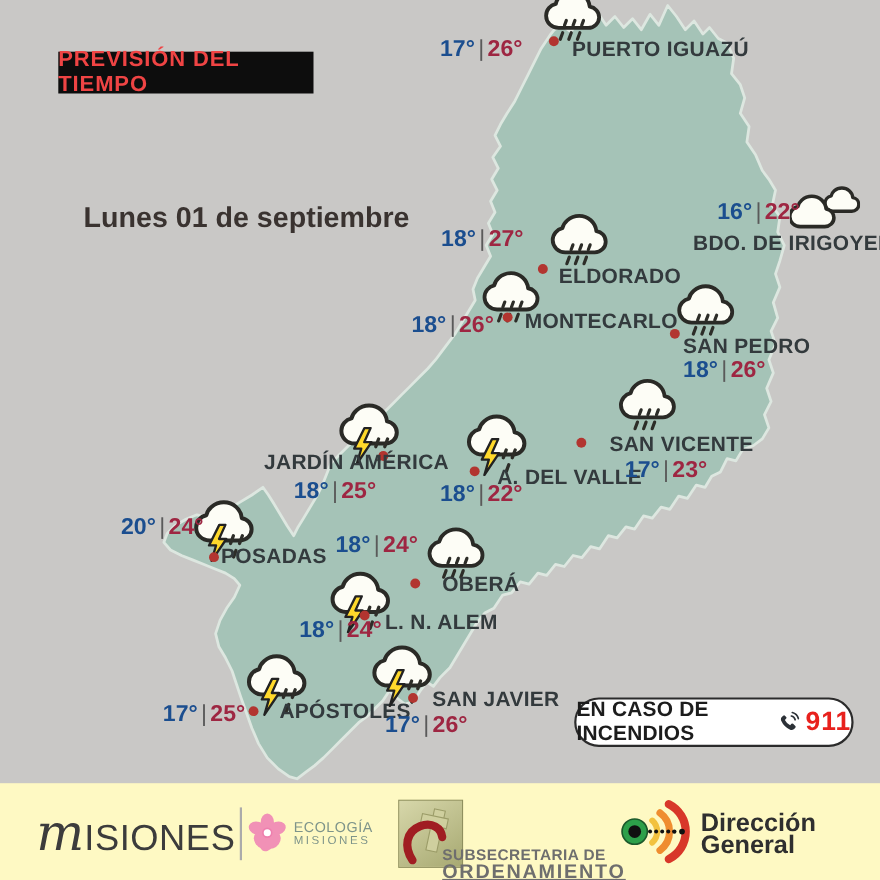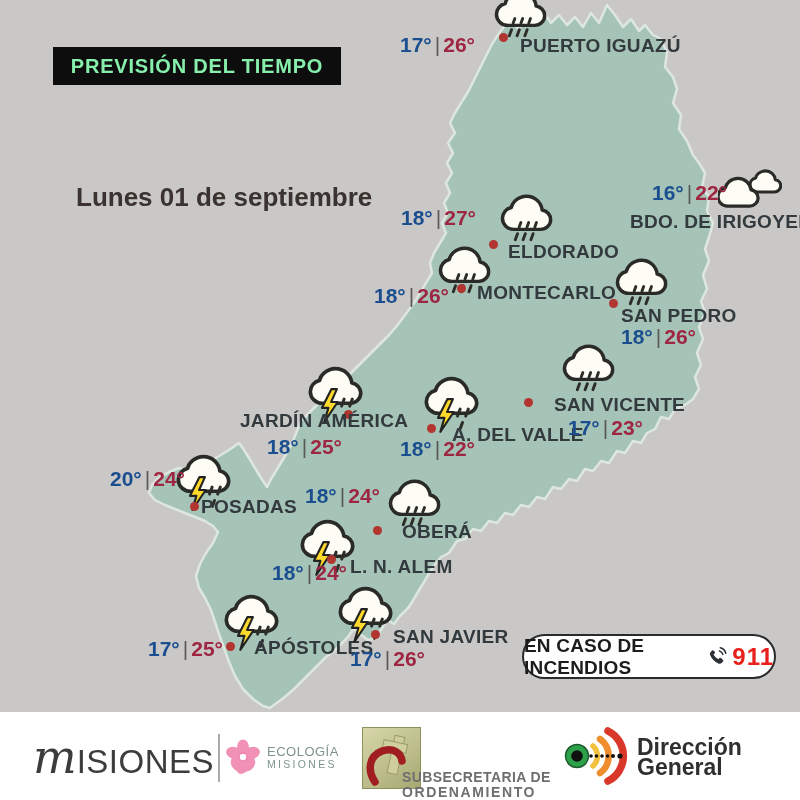--- a/index.html
+++ b/index.html
@@ -4,22 +4,22 @@
 <style>
   html,body{margin:0;padding:0;}
   .canvas{position:relative;width:800px;height:800px;overflow:hidden;
           background:#c9c8c6;font-family:"Liberation Sans",sans-serif;}
 
   
   #map-svg{position:absolute;left:0;top:0;width:800px;height:800px;}
   .province{fill:#a5c3b7;stroke:#dde7e0;stroke-width:2.5;stroke-linejoin:round;}
 
   
-  .title-badge{position:absolute;left:53px;top:47px;width:288px;height:38px;
-    background:#0d0d0d;color:#86efac;display:flex;align-items:center;justify-content:center;
+  .title-badge{position:absolute;left:53px;top:47px;width:232px;height:38px;
+    background:#0d0d0d;color:#ef4444;display:flex;align-items:center;justify-content:center;
     font-weight:bold;font-size:20px;letter-spacing:.8px;}
   .date-line{position:absolute;left:76px;top:182px;font-size:26px;font-weight:bold;color:#3a3330;}
 
   
   .city-label{position:absolute;font-size:19px;font-weight:bold;color:#333a3d;
     letter-spacing:.3px;white-space:nowrap;}
   .temps{position:absolute;font-size:21px;font-weight:bold;white-space:nowrap;}
   .tmin{color:#1b4e8f;} .tsep{color:#5a5a5a;padding:0 3px;font-weight:normal;} .tmax{color:#9e2642;}
   .dot{position:absolute;width:9px;height:9px;border-radius:50%;background:#b23530;}
   .wicon{position:absolute;}
@@ -28,33 +28,33 @@
   .bolt{fill:#ffd92b;stroke:#222;stroke-width:1.8;stroke-linejoin:round;}
 
   
   .fire-badge{position:absolute;left:522px;top:634px;width:254px;height:45px;background:#fff;
     border:2.5px solid #2b2b2b;border-radius:26px;display:flex;align-items:center;
     justify-content:center;gap:5px;box-sizing:border-box;}
   .fire-label{font-size:19px;font-weight:bold;color:#1c1c1c;letter-spacing:.2px;}
   .fire-number{font-size:24px;font-weight:bold;color:#e8211d;letter-spacing:1px;}
 
   
-  .footer{position:absolute;left:0;top:712px;width:800px;height:88px;background:#ffffff;}
+  .footer{position:absolute;left:0;top:712px;width:800px;height:88px;background:#fef9c3;}
   .wordmark{position:absolute;left:33px;top:18px;color:#3c3c3c;white-space:nowrap;}
   .wordmark .script-m{font-family:"DejaVu Serif",serif;font-style:italic;font-size:46px;}
   .wordmark .rest{font-size:33px;letter-spacing:.5px;}
   .v-div{position:absolute;left:218px;top:22px;width:1.5px;height:48px;background:#ababab;}
   .eco-text{position:absolute;left:267px;top:33px;color:#7e948a;line-height:13px;}
   .eco-text .l1{font-size:13px;letter-spacing:.5px;}
   .eco-text .l2{font-size:10.5px;letter-spacing:2.3px;}
   .sub-logo{position:absolute;left:362px;top:15px;width:57px;height:60px;
     background:linear-gradient(145deg,#d7d7aa,#a7a972);border:1px solid #8f905f;}
   .sub-text{position:absolute;left:402px;top:22px;color:#6e6e6e;font-weight:bold;line-height:15px;margin-top:36px;}
   .sub-text .l1{font-size:14px;letter-spacing:.4px;}
-  .sub-text .l2{font-size:14px;letter-spacing:1.6px;}
+  .sub-text .l2{font-size:18px;letter-spacing:1.6px;text-decoration:underline;}
   .sub-text .l3{font-size:14px;letter-spacing:3.1px;}
   .alert-icon{position:absolute;left:563px;top:14px;}
   .alert-text{position:absolute;left:637px;top:25px;color:#2f2f2f;font-weight:bold;
     font-size:23px;line-height:20px;}
 </style>
 </head>
 <body>
 
 <div class="canvas">
 

